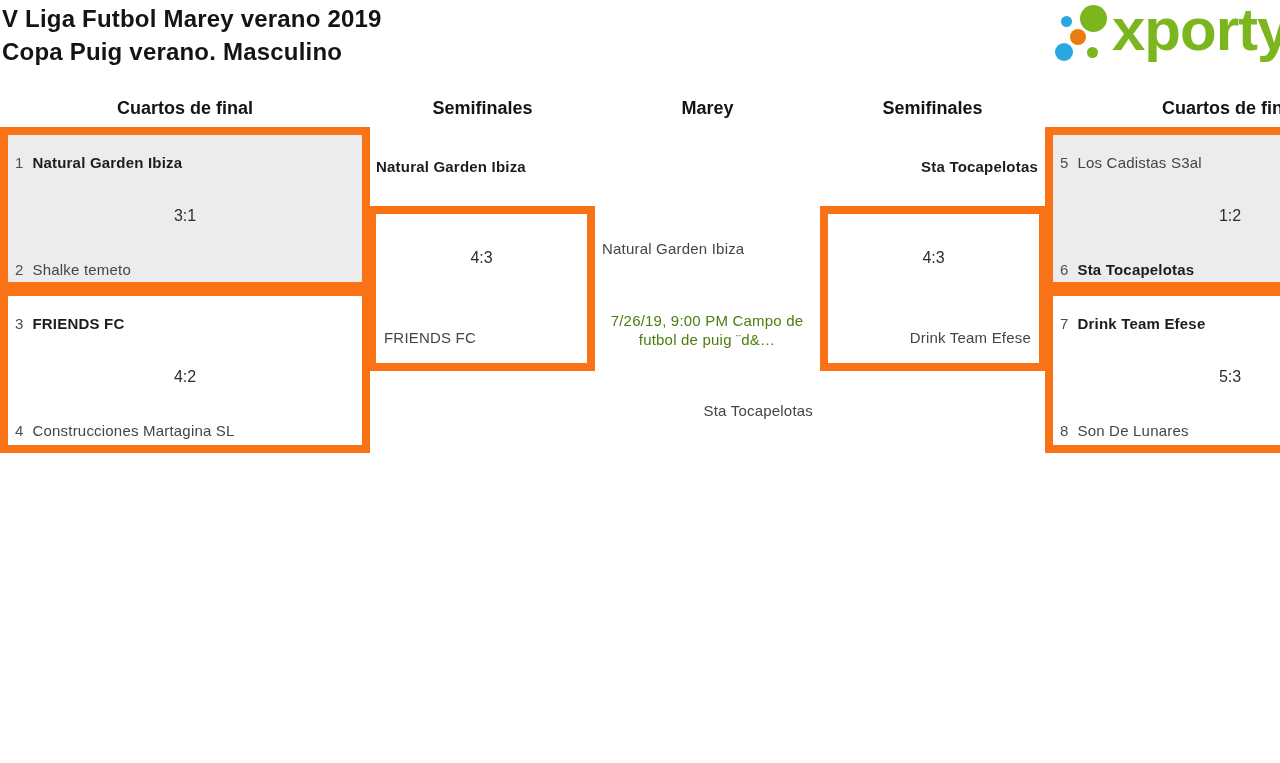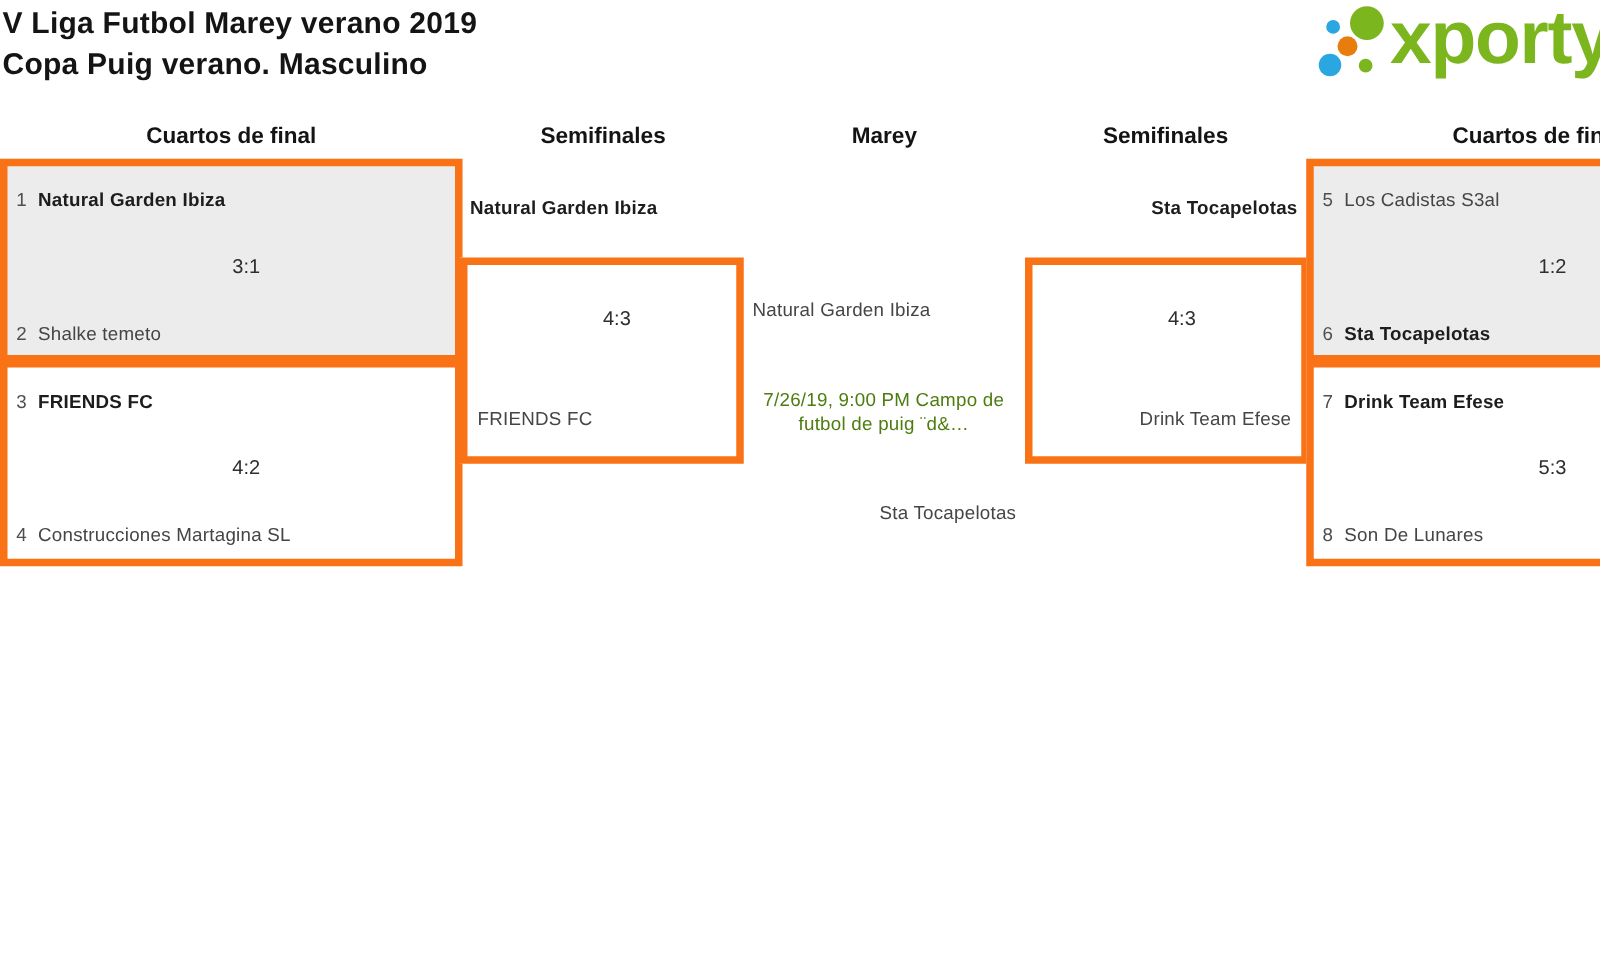--- a/index.html
+++ b/index.html
@@ -58,21 +58,21 @@
   }
   .rh1 { left: 0;      width: 370px; }
   .rh2 { left: 370px;  width: 225px; }
   .rh3 { left: 595px;  width: 225px; }
   .rh4 { left: 820px;  width: 225px; }
   .rh5 { left: 1045px; width: 370px; }
 
   
   .match {
     position: absolute;
-    border: 6px solid #f97316;
+    border: 8px solid #f97316;
     background: #ffffff;
   }
   .match.grey { background: #ececec; }
 
   .qf1-left  { left: 0;      top: 127px; width: 370px; height: 163px; }
   .qf2-left  { left: 0;      top: 288px; width: 370px; height: 165px; }
   .sf-left   { left: 368px;  top: 206px; width: 227px; height: 165px; }
   .sf-right  { left: 820px;  top: 206px; width: 227px; height: 165px; }
   .qf1-right { left: 1045px; top: 127px; width: 370px; height: 163px; }
   .qf2-right { left: 1045px; top: 288px; width: 370px; height: 165px; }
@@ -88,21 +88,21 @@
     color: #4f4f4f;
   }
   .team {
     font-size: 15px;
     color: #454545;
     letter-spacing: 0.2px;
   }
   .team.winner { font-weight: bold; color: #1d1d1d; }
   .score {
     position: absolute;
-    left: 12px;
+    left: 0;
     width: 100%;
     height: 20px;
     line-height: 20px;
     text-align: center;
     font-size: 16px;
     color: #2e2e2e;
   }
   .qf-score { top: 71px; }
   .sf-score { top: 34px; }
 

